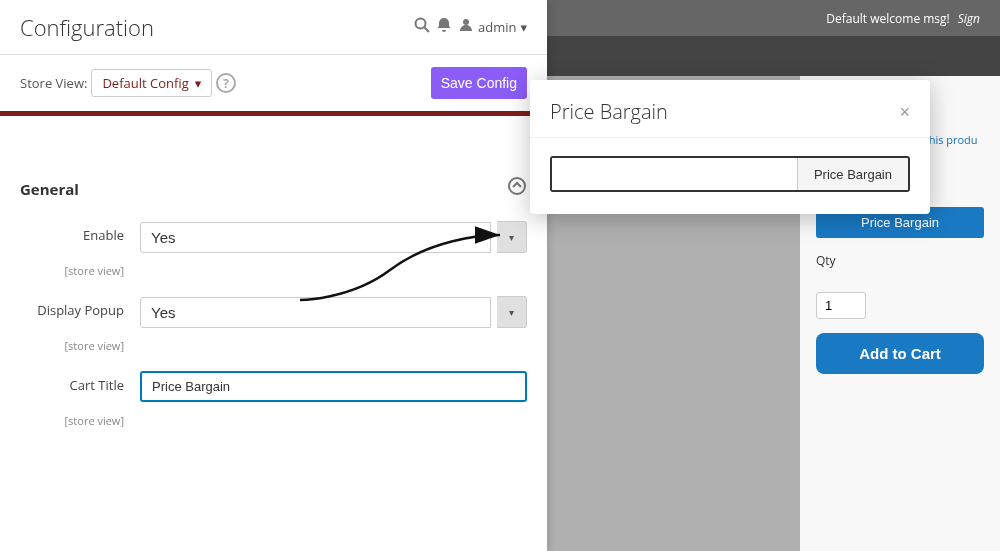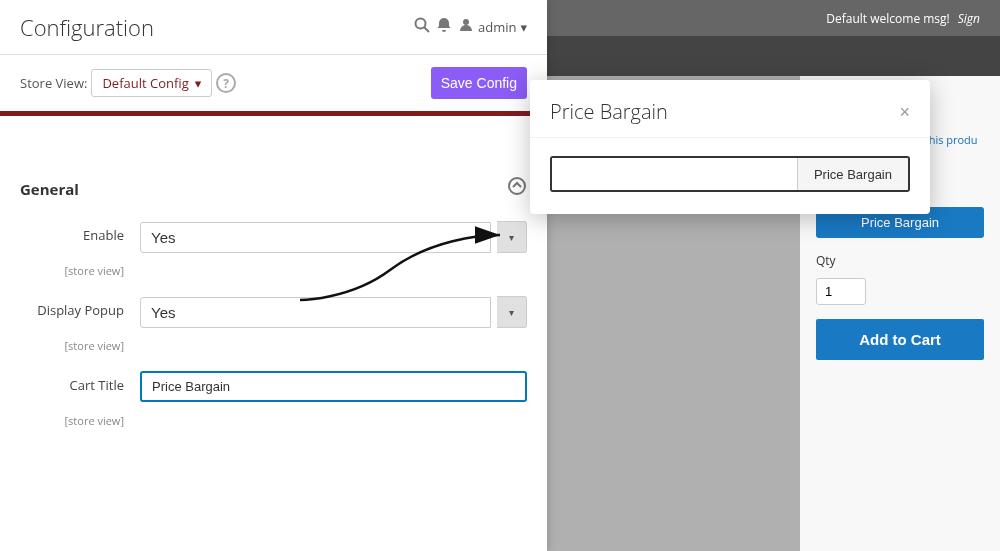--- a/index.html
+++ b/index.html
@@ -262,38 +262,38 @@
       padding: 8px 14px;
       font-size: 13px;
       cursor: pointer;
       width: 100%;
       margin-bottom: 14px;
     }
 
     .qty-label {
       font-size: 12px;
       color: #333;
-      margin-bottom: 9px;
+      margin-bottom: 23px;
     }
 
     .qty-input {
       border: 1px solid #ccc;
       border-radius: 3px;
       padding: 5px 8px;
       width: 50px;
       font-size: 13px;
       margin-bottom: 14px;
       display: block;
     }
 
     .add-cart-btn {
       background: #1979c3;
       color: #fff;
       border: none;
-      border-radius: 2px;
+      border-radius: 8px;
       padding: 12px 14px;
       font-size: 15px;
       font-weight: 600;
       cursor: pointer;
       width: 100%;
     }
 
     
     .modal-overlay {
       position: absolute;

